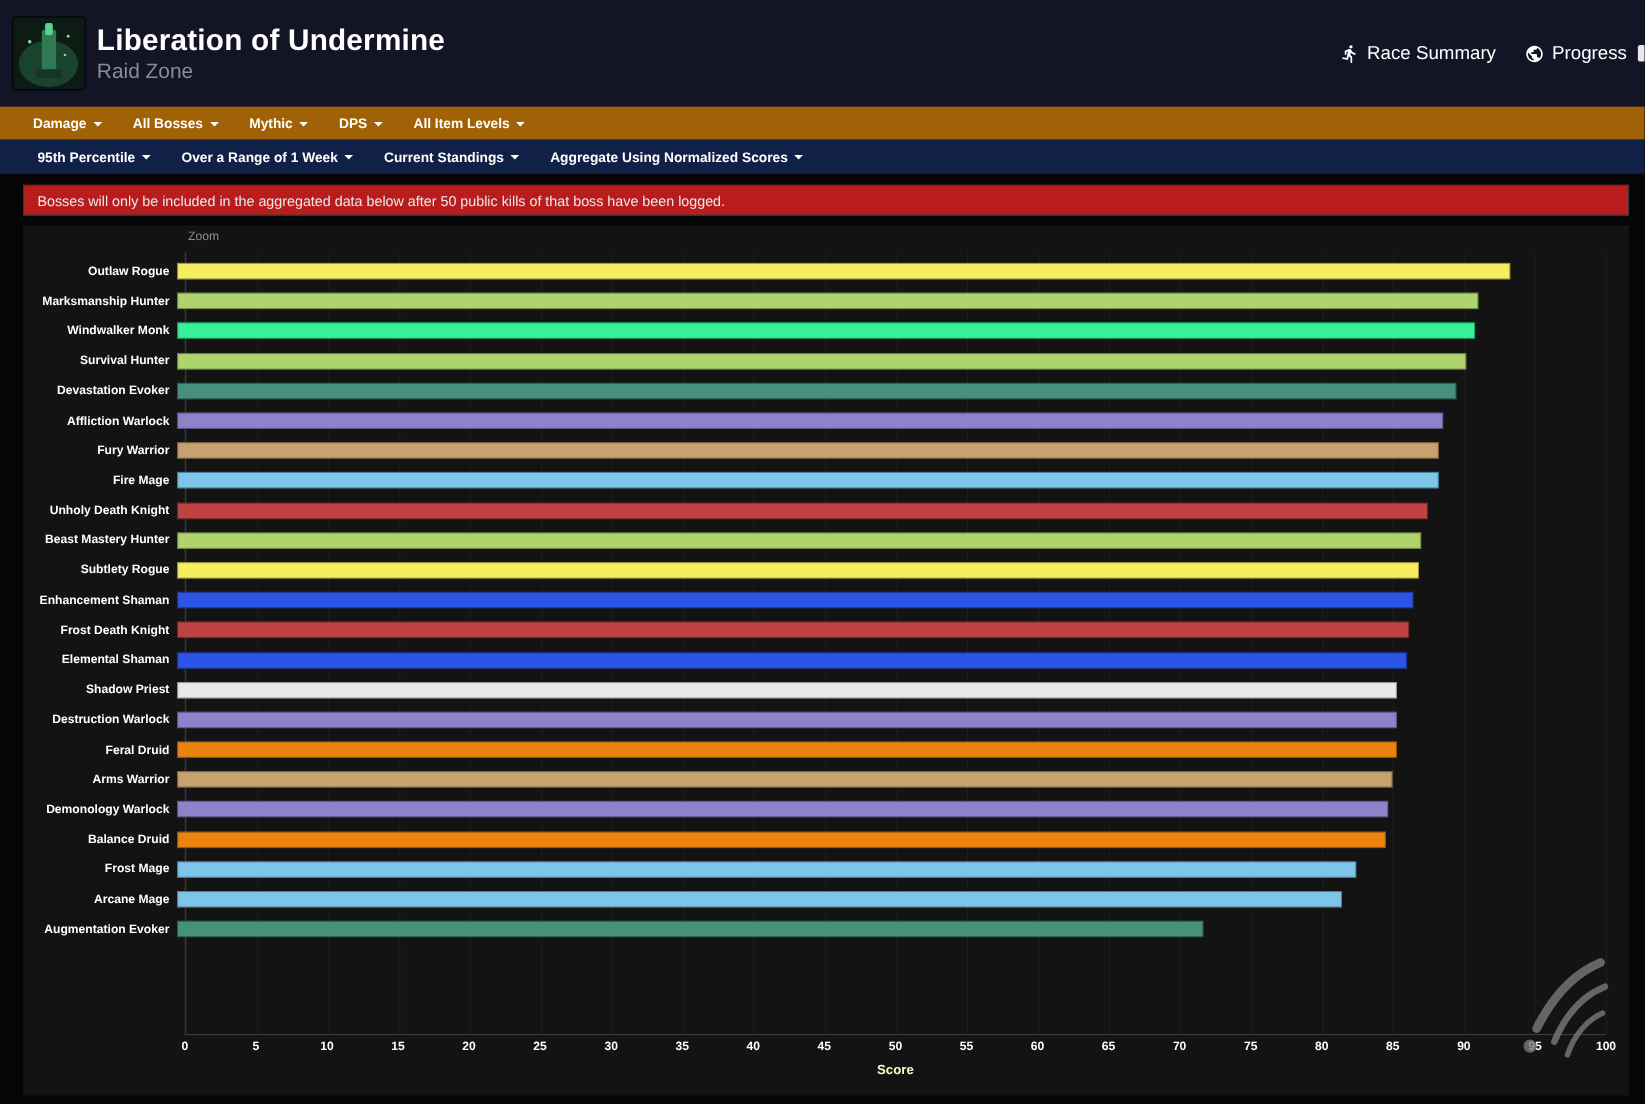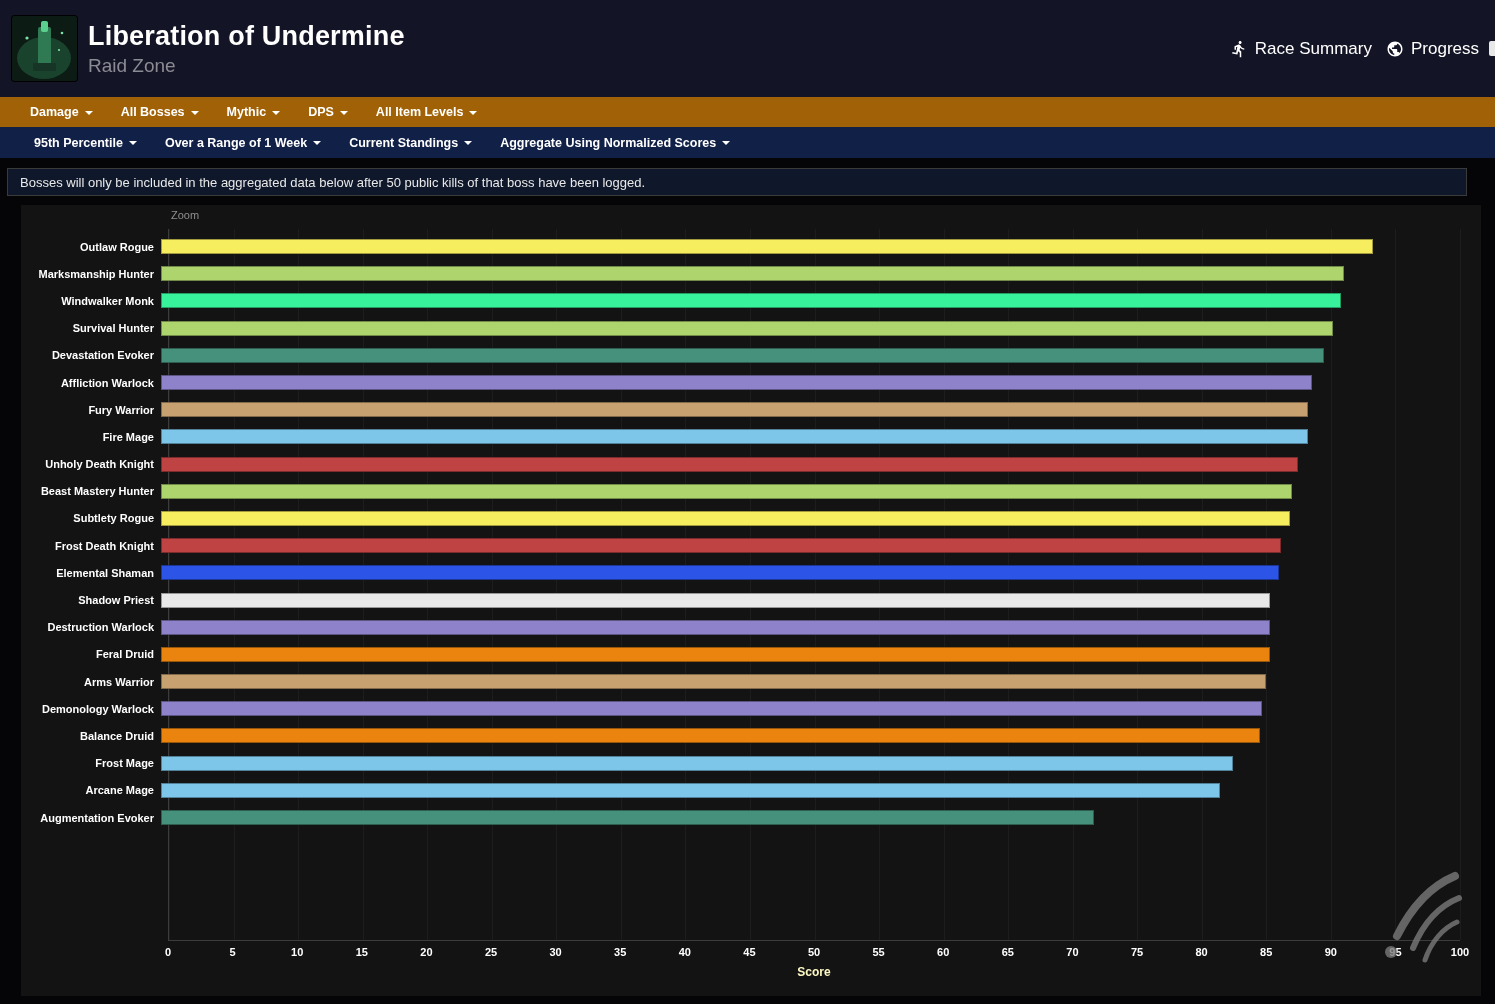--- a/index.html
+++ b/index.html
@@ -6,39 +6,39 @@
   html,body { width:1495px; height:1004px; background:#050507; overflow:hidden;
               font-family:"Liberation Sans", sans-serif; }
 
   
   .header { position:absolute; top:0; left:0; width:1495px; height:101px; background:#131526; }
   .logo { position:absolute; left:12px; top:16px; width:65px; height:65px; border-radius:3px;
           overflow:hidden; cursor:pointer; box-shadow:0 0 0 1px #000; }
   .titles { position:absolute; left:88px; top:21px; }
   .page-title { color:#ffffff; font-size:27px; font-weight:bold; letter-spacing:.2px; }
   .page-subtitle { color:#8b8b94; font-size:19px; margin-top:3px; }
-  .header-links { position:absolute; right:16px; top:0; height:97px; display:flex; align-items:center; gap:14px; }
+  .header-links { position:absolute; right:16px; top:0; height:97px; display:flex; align-items:center; gap:26px; }
   .hlink { display:flex; align-items:center; gap:7px; color:#fff; font-size:17px; cursor:pointer;
            background:none; border:none; font-family:inherit; }
   .hlink svg { display:block; }
   .clipped-icon { position:absolute; right:0; top:41px; width:6px; height:15px;
                   background:#e8e8e8; border-radius:2px 0 0 2px; cursor:pointer; }
 
   
   .toolbar { position:absolute; left:0; width:1495px; display:flex; align-items:stretch; }
   .toolbar-primary { top:97px; height:30px; background:#a16207; padding-left:16px; }
   .toolbar-secondary { top:127px; height:31px; background:#112046; padding-left:20px; }
   .tb-btn { color:#fff; font-size:12.5px; font-weight:bold; padding:0 14px; display:flex;
             align-items:center; gap:6px; cursor:pointer; background:none; border:none;
             font-family:inherit; white-space:nowrap; }
   .caret { display:inline-block; width:0; height:0; border-left:4px solid transparent;
            border-right:4px solid transparent; border-top:4px solid #fff; margin-top:1px; }
 
   
-  .notice { position:absolute; left:7px; top:168px; width:1460px; height:28px; background:#0f172a;
+  .notice { position:absolute; left:21px; top:168px; width:1460px; height:28px; background:#b91c1c;
             border:1px solid #3a3a3a; color:#e9e9e9; font-size:13px; display:flex; align-items:center;
             padding:0 12px; }
 
   
   .chart-panel { position:absolute; left:21px; top:205px; width:1460px; height:791px; background:#131313; }
   .zoom-label { position:absolute; left:150px; top:4px; color:#8f8f8f; font-size:11px; }
 
   .gridlines { position:absolute; left:147px; top:24px; width:1292px; height:712px;
                border-left:1px solid #3c3c3c; border-bottom:1px solid #3c3c3c; }
   .gridline { position:absolute; top:0; width:1px; height:100%; background:rgba(255,255,255,0.045); }
@@ -230,20 +230,26 @@
           <div class="bar" style="width: 87.5%; background: rgb(174, 212, 110);"></div>
         </div>
       </div>
       <div class="chart-row">
         <div class="row-label">Subtlety Rogue</div>
         <div class="bar-track">
           <div class="bar" style="width: 87.4%; background: rgb(247, 238, 95);"></div>
         </div>
       </div>
       <div class="chart-row">
+        <div class="row-label">Enhancement Shaman</div>
+        <div class="bar-track">
+          <div class="bar" style="width: 87%; background: rgb(44, 84, 230);"></div>
+        </div>
+      </div>
+      <div class="chart-row">
         <div class="row-label">Frost Death Knight</div>
         <div class="bar-track">
           <div class="bar" style="width: 86.7%; background: rgb(192, 67, 68);"></div>
         </div>
       </div>
       <div class="chart-row">
         <div class="row-label">Elemental Shaman</div>
         <div class="bar-track">
           <div class="bar" style="width: 86.5%; background: rgb(44, 84, 230);"></div>
         </div>

